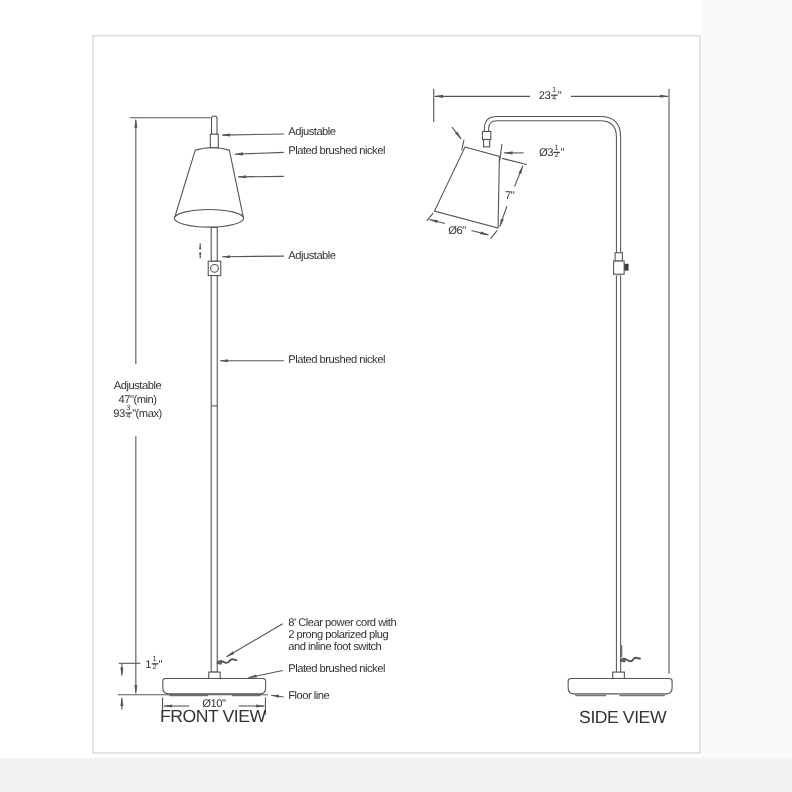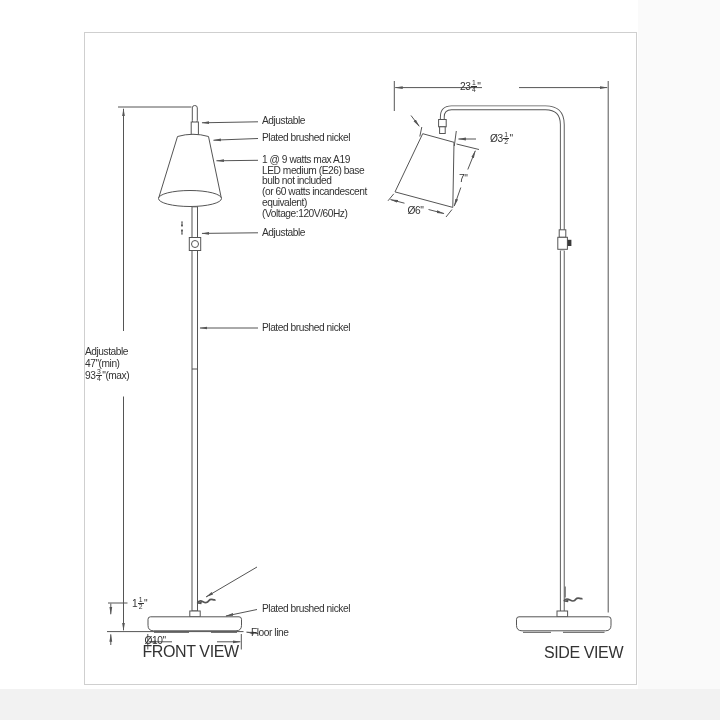--- a/index.html
+++ b/index.html
@@ -4,21 +4,21 @@
 <style>
   html,body{margin:0;padding:0;width:720px;height:720px;background:#fff;overflow:hidden;}
   #stage{position:relative;width:720px;height:720px;font-family:"Liberation Sans",sans-serif;color:#333;}
   .strip-bottom{position:absolute;left:0;top:689px;width:720px;height:31px;background:#f2f2f2;}
   .strip-right{position:absolute;left:638px;top:0;width:82px;height:689px;background:#fafafa;}
   .frame{position:absolute;left:84px;top:32px;width:553px;height:653px;border:1px solid #cfcfcf;background:#fff;box-sizing:border-box;}
   svg{position:absolute;left:0;top:0;}
   .lbl{position:absolute;font-size:10.2px;letter-spacing:-0.45px;line-height:10.8px;white-space:nowrap;color:#333;}
   .blk div{height:10.8px;}
   .cord div{height:11.3px;}
-  .ctr{text-align:left;}
+  .ctr{text-align:center;}
   .dimblock{line-height:12px;}
   .title{font-size:16px;letter-spacing:-0.4px;}
   .fr{display:inline-flex;flex-direction:column;align-items:center;vertical-align:middle;font-size:6.8px;line-height:6px;margin:0 0.5px;position:relative;top:-1px;letter-spacing:0;}
   .fr b{font-weight:normal;border-bottom:0.8px solid #333;padding:0 1px;}
   .fr i{font-style:normal;}
 </style>
 </head>
 <body>
 
 <div id="stage">
@@ -124,32 +124,29 @@
       <path d="M460.8,187.5 L454.3,206" marker-end="url(#ar)"></path>
 
       <path d="M393.8,193.8 L388,200.8 M452,209.5 L446,217"></path>
       <path d="M404.5,203.2 L390.5,199.6" marker-end="url(#ar)"></path>
       <path d="M428.5,209.5 L444,213.5" marker-end="url(#ar)"></path>
     </g>
   </svg>
 
   <div class="lbl" style="left:262px;top:116px">Adjustable</div>
   <div class="lbl" style="left:262px;top:133px">Plated brushed nickel</div>
-  <div class="lbl blk" style="left:262px;top:154.8px">
-    <div>1 @ 9 watts max A19</div>
-    <div>LED medium (E26) base</div>
-    <div>bulb not included</div>
-    <div>(or 60 watts incandescent</div>
-    <div>equivalent)</div>
-    <div>(Voltage:120V/60Hz)</div>
-  </div>
   <div class="lbl" style="left:262px;top:228px">Adjustable</div>
   <div class="lbl" style="left:262px;top:323px">Plated brushed nickel</div>
+  <div class="lbl cord" style="left:262px;top:561.5px">
+    <div>8' Clear power cord with</div>
+    <div>2 prong polarized plug</div>
+    <div>and inline foot switch</div>
+  </div>
   <div class="lbl" style="left:262px;top:603.8px">Plated brushed nickel</div>
-  <div class="lbl" style="left:251px;top:628.4px">Floor line</div>
+  <div class="lbl" style="left:262px;top:628.4px">Floor line</div>
 
   <div class="lbl ctr dimblock" style="left:85px;top:346px;width:80px">
     <div>Adjustable</div>
     <div>47"(min)</div>
     <div><span>93</span><span class="fr">
           <b>3</b>
           <i>4</i>
         </span><span>"(max)</span></div>
   </div>
 
@@ -164,14 +161,14 @@
   <div class="lbl ctr" style="left:460px;top:81px;width:80px"><span>23</span><span class="fr">
         <b>1</b>
         <i>4</i>
       </span><span>"</span></div>
   <div class="lbl" style="left:490px;top:133px"><span>Ø3</span><span class="fr">
         <b>1</b>
         <i>2</i>
       </span><span>"</span></div>
   <div class="lbl" style="left:459px;top:173.5px">7"</div>
   <div class="lbl" style="left:407.5px;top:206.3px">Ø6"</div>
-  <div class="lbl ctr title" style="left:544px;top:648px;width:100px">SIDE VIEW</div>
+  <div class="lbl ctr title" style="left:516px;top:648px;width:100px">SIDE VIEW</div>
 </div>
 
 </body></html>

